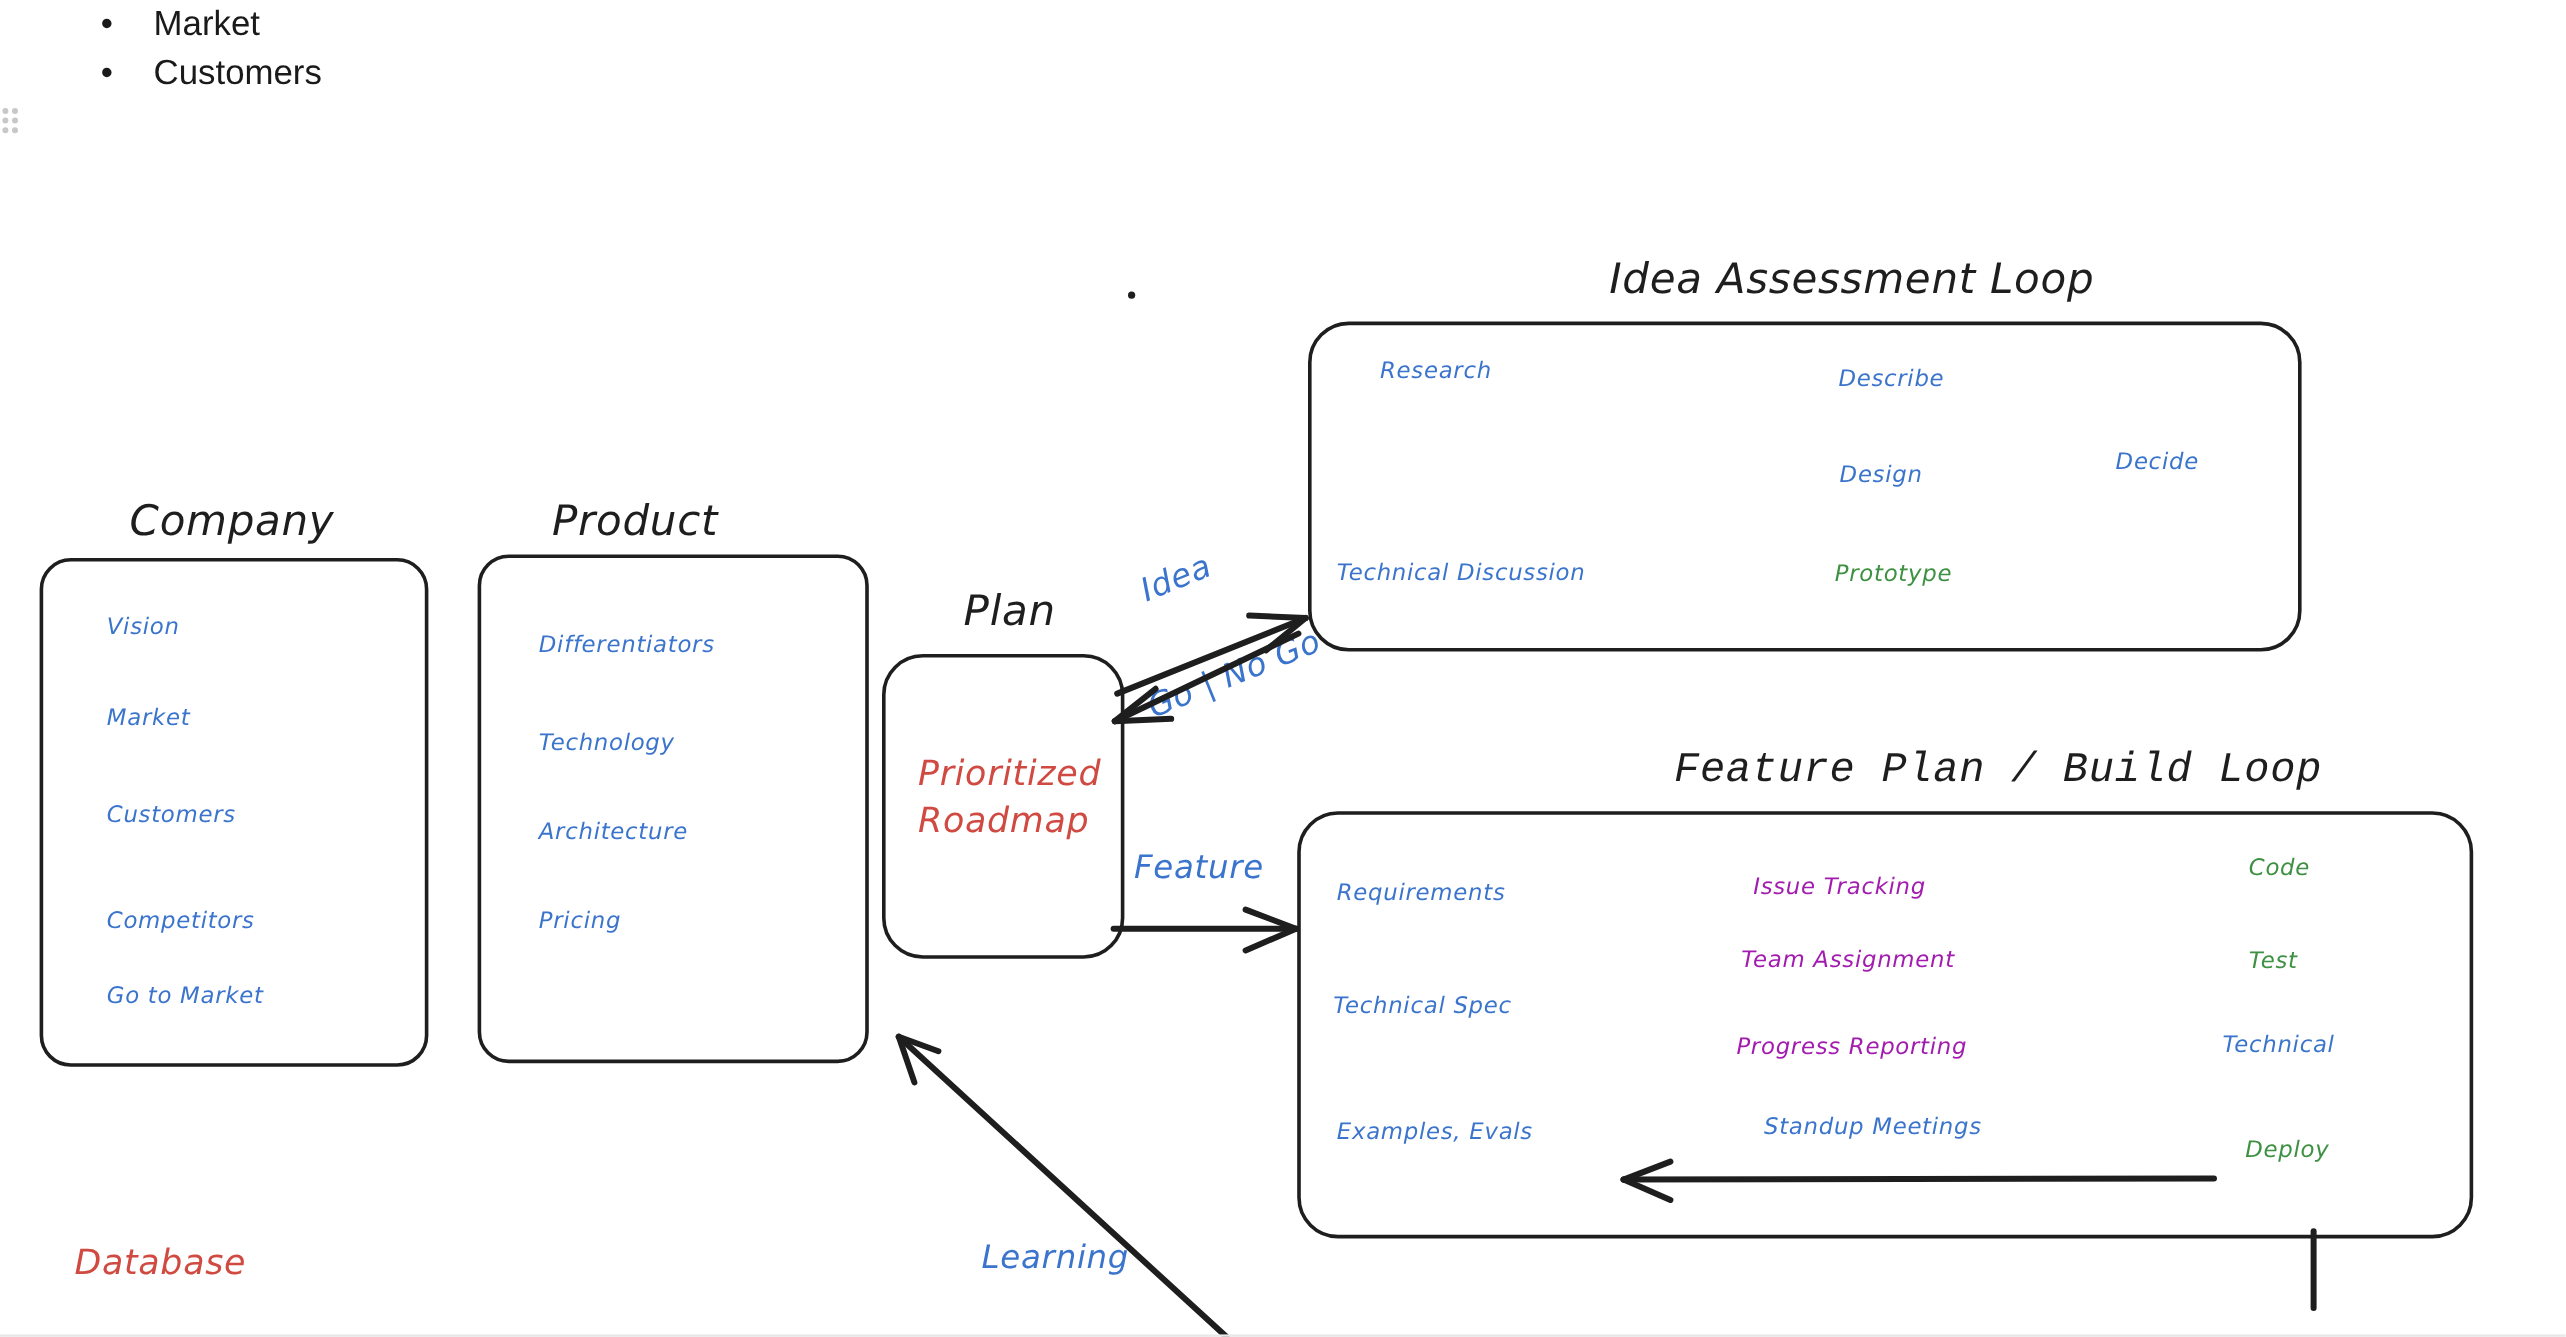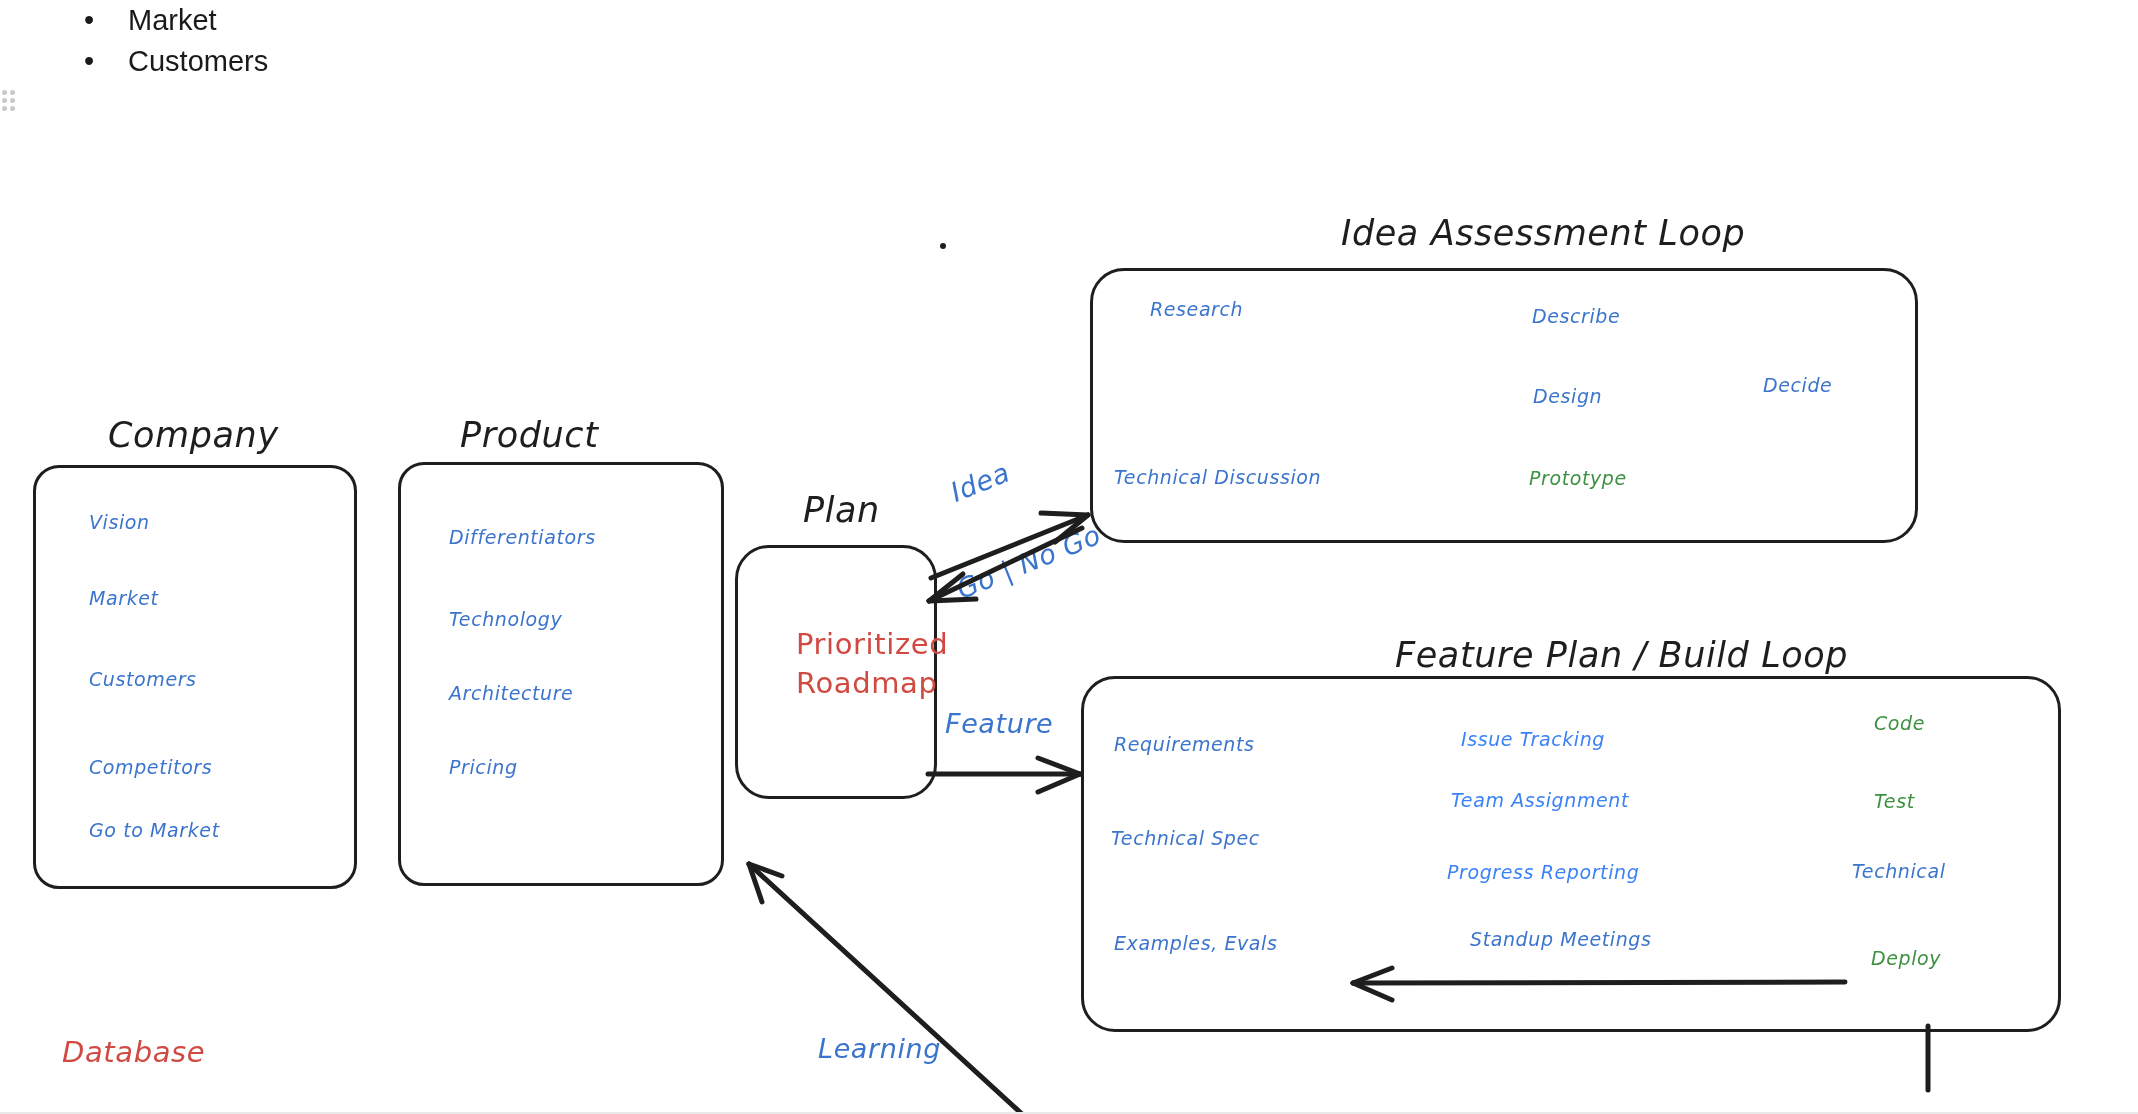--- a/index.html
+++ b/index.html
@@ -52,43 +52,43 @@
   }
   
   .hw {
     position: absolute;
     font-family: "DejaVu Sans", sans-serif;
     white-space: nowrap;
     letter-spacing: 0.6px;
     transform-origin: left center;
   }
   .hw.blue   { color: #3b74cc; }
-  .hw.red    { color: #3b82f6; font-style: italic; }
+  .hw.red    { color: #a21caf; font-style: italic; }
   .hw.green  { color: #3e9142; }
 
   .grp-title {
     font-size: 35px;
     color: #1e1e1e;
     font-style: italic;
   }
   .item {
     font-size: 19px;
     font-style: italic;
   }
   .edge-label {
     font-size: 27px;
     font-style: italic;
     color: #3b74cc;
   }
   .roadmap-text {
     font-size: 29px;
+    font-style: italic;
     color: #d04a42;
     line-height: 1.35;
     white-space: pre-line;
-    margin-left: 31px;
   }
   .db-text {
     font-size: 29px;
     font-style: italic;
     color: #d04a42;
   }
   
   .box {
     position: absolute;
     border: 3px solid #1e1e1e;
@@ -152,21 +152,21 @@
 
   <div class="hw grp-title" style="left:1341px; top:213px;">Idea Assessment Loop</div>
   <div class="box soft" style="left:1090px; top:268px; width:822px; height:269px;"></div>
   <div class="hw item blue" style="left:1150px; top:298px;">Research</div>
   <div class="hw item blue" style="left:1114px; top:466px;">Technical Discussion</div>
   <div class="hw item blue" style="left:1532px; top:305px;">Describe</div>
   <div class="hw item blue" style="left:1533px; top:385px;">Design</div>
   <div class="hw item green" style="left:1529px; top:467px;">Prototype</div>
   <div class="hw item blue" style="left:1763px; top:374px;">Decide</div>
 
-  <div class="hw grp-title" style="left:1395px; top:635px;">Feature Plan / Build Loop</div>
+  <div class="hw grp-title" style="left:1395px; top:622px;font-family:Liberation Mono, monospace;">Feature Plan / Build Loop</div>
   <div class="box soft" style="left:1081px; top:676px; width:974px; height:350px;"></div>
   <div class="hw item blue" style="left:1114px; top:733px;">Requirements</div>
   <div class="hw item blue" style="left:1111px; top:827px;">Technical Spec</div>
   <div class="hw item blue" style="left:1114px; top:932px;">Examples, Evals</div>
   <div class="hw item red" style="left:1461px; top:728px;">Issue Tracking</div>
   <div class="hw item red" style="left:1451px; top:789px;">Team Assignment</div>
   <div class="hw item red" style="left:1447px; top:861px;">Progress Reporting</div>
   <div class="hw item blue" style="left:1470px; top:928px;">Standup Meetings</div>
   <div class="hw item green" style="left:1874px; top:712px;">Code</div>
   <div class="hw item green" style="left:1874px; top:790px;">Test</div>

